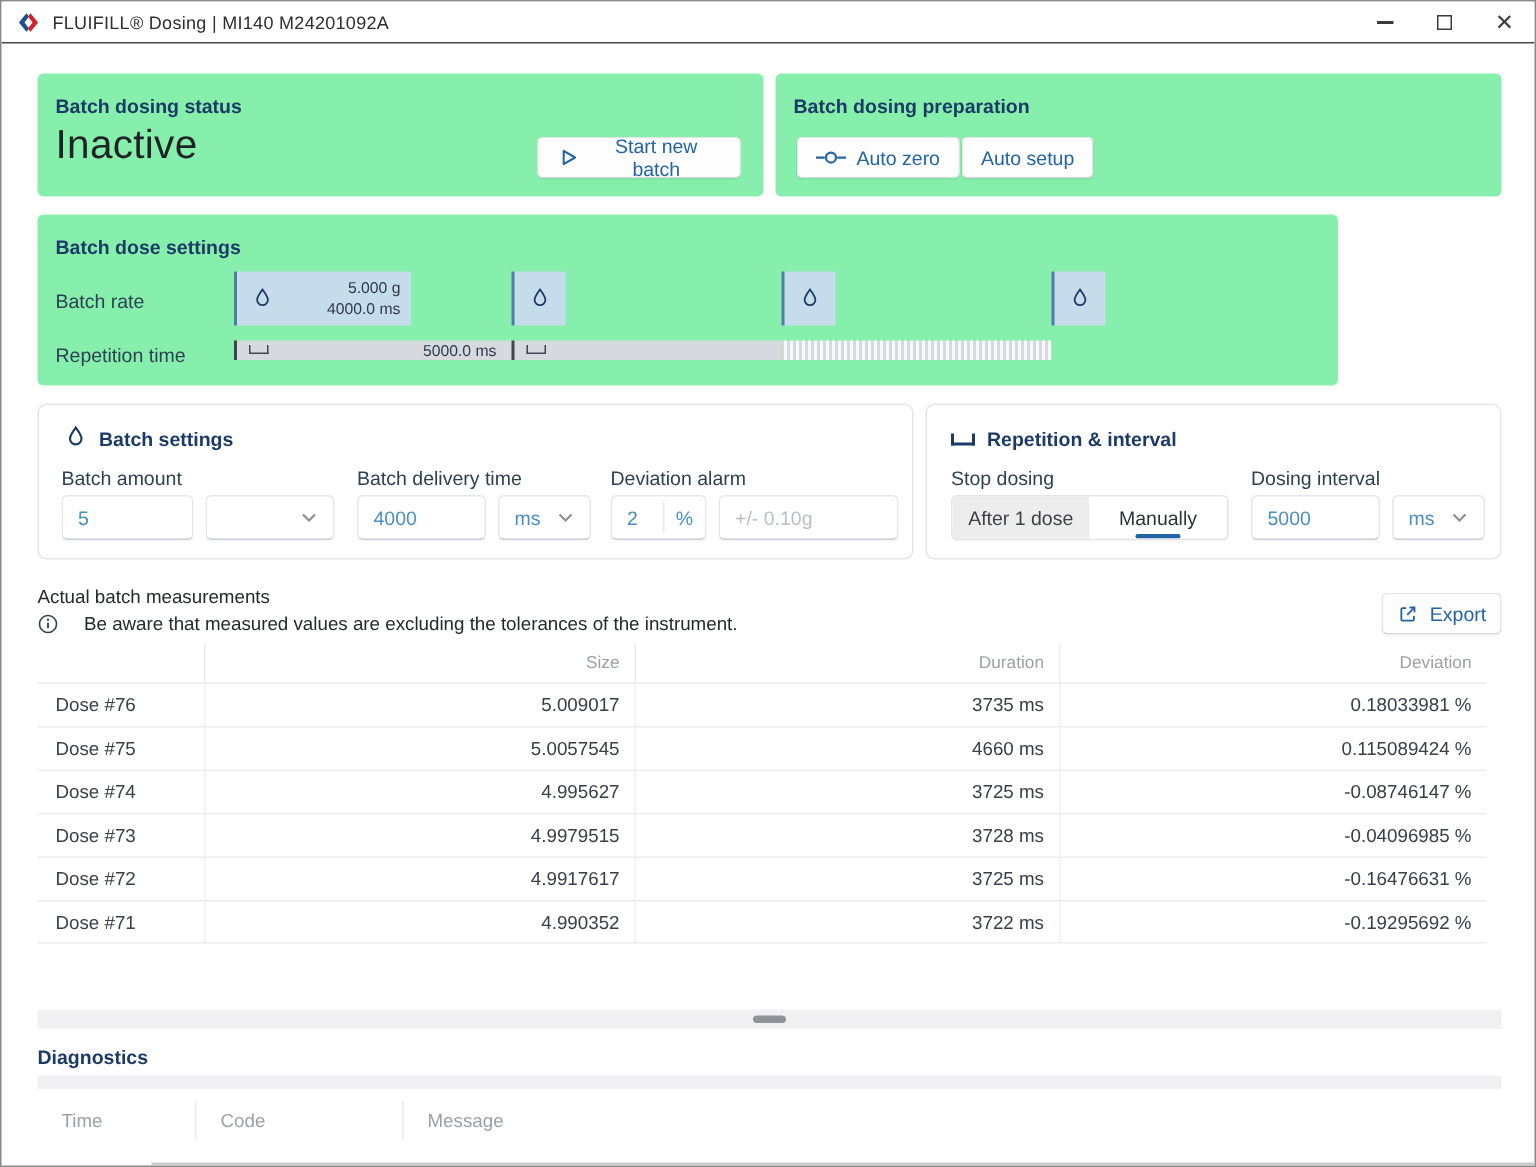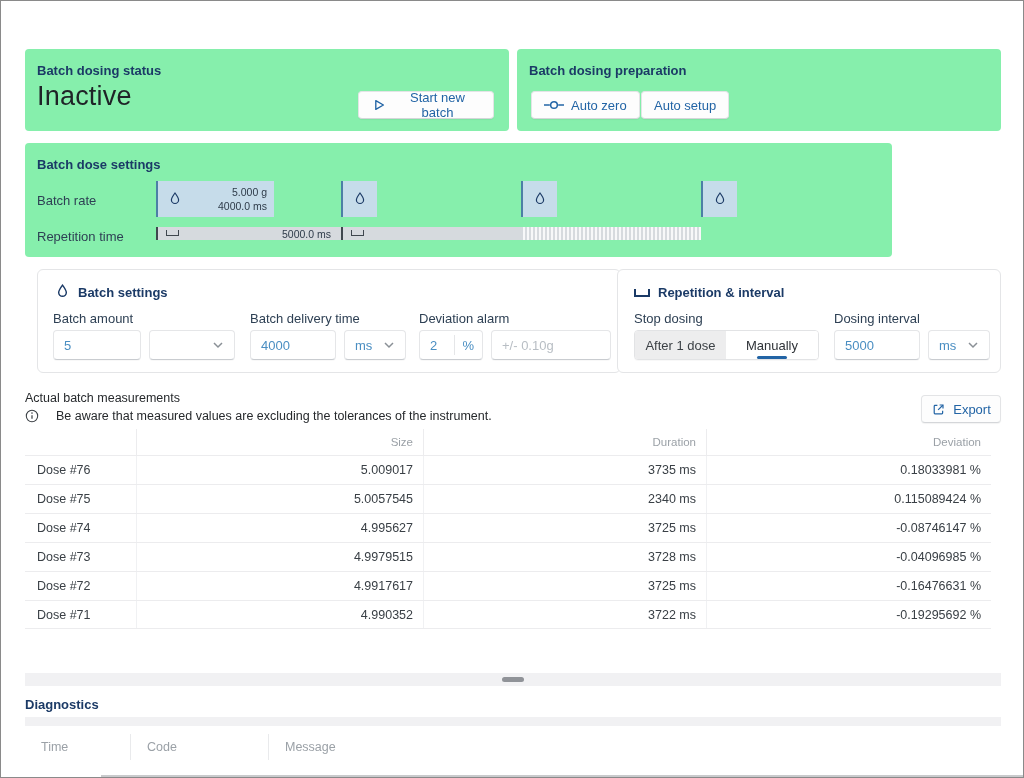--- a/index.html
+++ b/index.html
@@ -88,20 +88,40 @@
     border-right:1px solid #e9eaec; height:26px; margin-top:6px; }
   .diag-cell:last-child { border-right:none; }
   .bottom-scroll { position:absolute; left:100px; top:774px; width:924px; height:3px; background:#c9cacc; }
   svg { display:block; }
 </style>
 </head>
 <body>
 
 <div id="app">
 
+  <div class="titlebar">
+    <span class="logo">
+      <svg width="16" height="16" viewBox="0 0 16 16">
+        <path d="M6.6 1.8 L1.6 8 L6.6 14.2 L8.4 12 L5.3 8 L8.4 4 Z" fill="#1d4f91"></path>
+        <path d="M9.4 1.8 L14.4 8 L9.4 14.2 L7.6 12 L10.7 8 L7.6 4 Z" fill="#d2232a"></path>
+      </svg>
+    </span>
+    <span class="title">FLUIFILL® Dosing | MI140 M24201092A</span>
+    <div class="win-controls">
+      <div class="win-btn">
+          <div class="glyph-min"></div>
+        </div>
+      <div class="win-btn">
+          <div class="glyph-max"></div>
+        </div>
+      <div class="win-btn">
+          <div class="glyph-close">✕</div>
+        </div>
+    </div>
+  </div>
 
   <div class="panel-gray" style="left:24px; top:48px; width:484px; height:82px;">
     <div class="panel-heading" style="left:12px; top:14px;">Batch dosing status</div>
     <div class="status-value" style="left:12px; top:32px;">Inactive</div>
     <button class="btn" style="left:333px; top:42px; width:136px;">
       <span>
         <svg width="16" height="16" viewBox="0 0 20 20">
             <path d="M6 4.5v11l9.5-5.5z" fill="none" stroke="#2264a5" stroke-width="1.7" stroke-linejoin="round"></path>
           </svg>
       </span>
@@ -169,21 +189,21 @@
 
     <div class="rep-bar-solid" style="left:131px; top:84px; width:365px;"></div>
     <div class="rep-bar-striped" style="left:496px; top:84px; width:180px;"></div>
     <div class="rep-tick" style="left:131px; top:84px;"></div>
     <div class="rep-tick" style="left:316px; top:84px;"></div>
     <div class="bracket" style="left:141px; top:87px;"></div>
     <div class="bracket" style="left:326px; top:87px;"></div>
     <div class="rep-value" style="left:131px; top:85px; width:175px;">5000.0 ms</div>
   </div>
 
-  <div class="panel-card" style="left:36px; top:268px; width:584px; height:104px;">
+  <div class="panel-card" style="left:24px; top:268px; width:584px; height:104px;">
     <span style="position:absolute; left:16px; top:13px;">
       <svg width="17" height="17" viewBox="0 0 20 20">
           <path d="M10 2.5C7.5 5.9 5.5 8.7 5.5 11.1a4.5 4.5 0 0 0 9 0C14.5 8.7 12.5 5.9 10 2.5z" fill="none" stroke="#1b3a66" stroke-width="1.7"></path>
         </svg>
     </span>
     <div class="panel-heading" style="left:40px; top:15px;">Batch settings</div>
 
     <div class="field-label" style="left:15px; top:41px;">Batch amount</div>
     <div class="field-label" style="left:212px; top:41px;">Batch delivery time</div>
     <div class="field-label" style="left:381px; top:41px;">Deviation alarm</div>
@@ -285,21 +305,21 @@
     </div>
     <div class="t-row t-body-row">
       <div class="cell left">Dose #76</div>
       <div class="cell right">5.009017</div>
       <div class="cell right">3735 ms</div>
       <div class="cell right">0.18033981 %</div>
     </div>
     <div class="t-row t-body-row">
       <div class="cell left">Dose #75</div>
       <div class="cell right">5.0057545</div>
-      <div class="cell right">2340 ms</div>
+      <div class="cell right">4660 ms</div>
       <div class="cell right">0.115089424 %</div>
     </div>
     <div class="t-row t-body-row">
       <div class="cell left">Dose #74</div>
       <div class="cell right">4.995627</div>
       <div class="cell right">3725 ms</div>
       <div class="cell right">-0.08746147 %</div>
     </div>
     <div class="t-row t-body-row">
       <div class="cell left">Dose #73</div>

